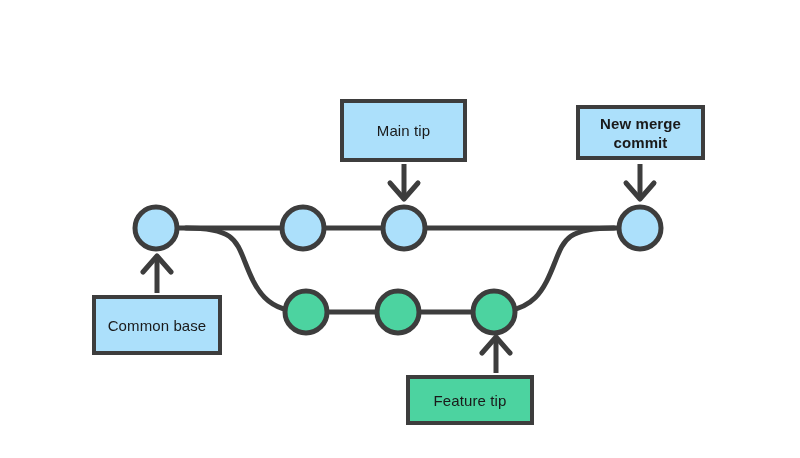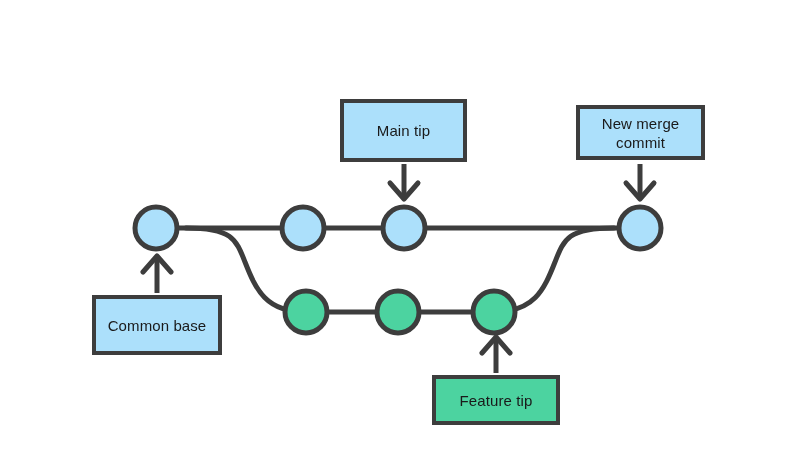--- a/index.html
+++ b/index.html
@@ -82,18 +82,18 @@
         <path stroke-width="5" d="M 496 373 L 496 339"></path>
         <path stroke-width="5" stroke-linecap="round" stroke-linejoin="round" d="M 482 353 L 496 337 L 510 353"></path>
       </g>
     </g>
   </svg>
 
   <div class="label-box box-blue" style="left:92px; top:295px; width:130px; height:60px;">Common base</div>
 
   <div class="label-box box-blue" style="left:340px; top:99px; width:127px; height:63px;">Main tip</div>
 
-  <div class="label-box box-blue" style="left:576px; top:105px; width:129px; height:55px;">New merge
+  <div class="label-box box-blue" style="left:576px; top:105px; width:129px; height:55px;font-weight:bold;">New merge
 commit</div>
 
-  <div class="label-box box-green" style="left:432px; top:375px; width:128px; height:50px;">Feature tip</div>
+  <div class="label-box box-green" style="left:406px; top:375px; width:128px; height:50px;">Feature tip</div>
 
 </div>
 
 </body></html>

